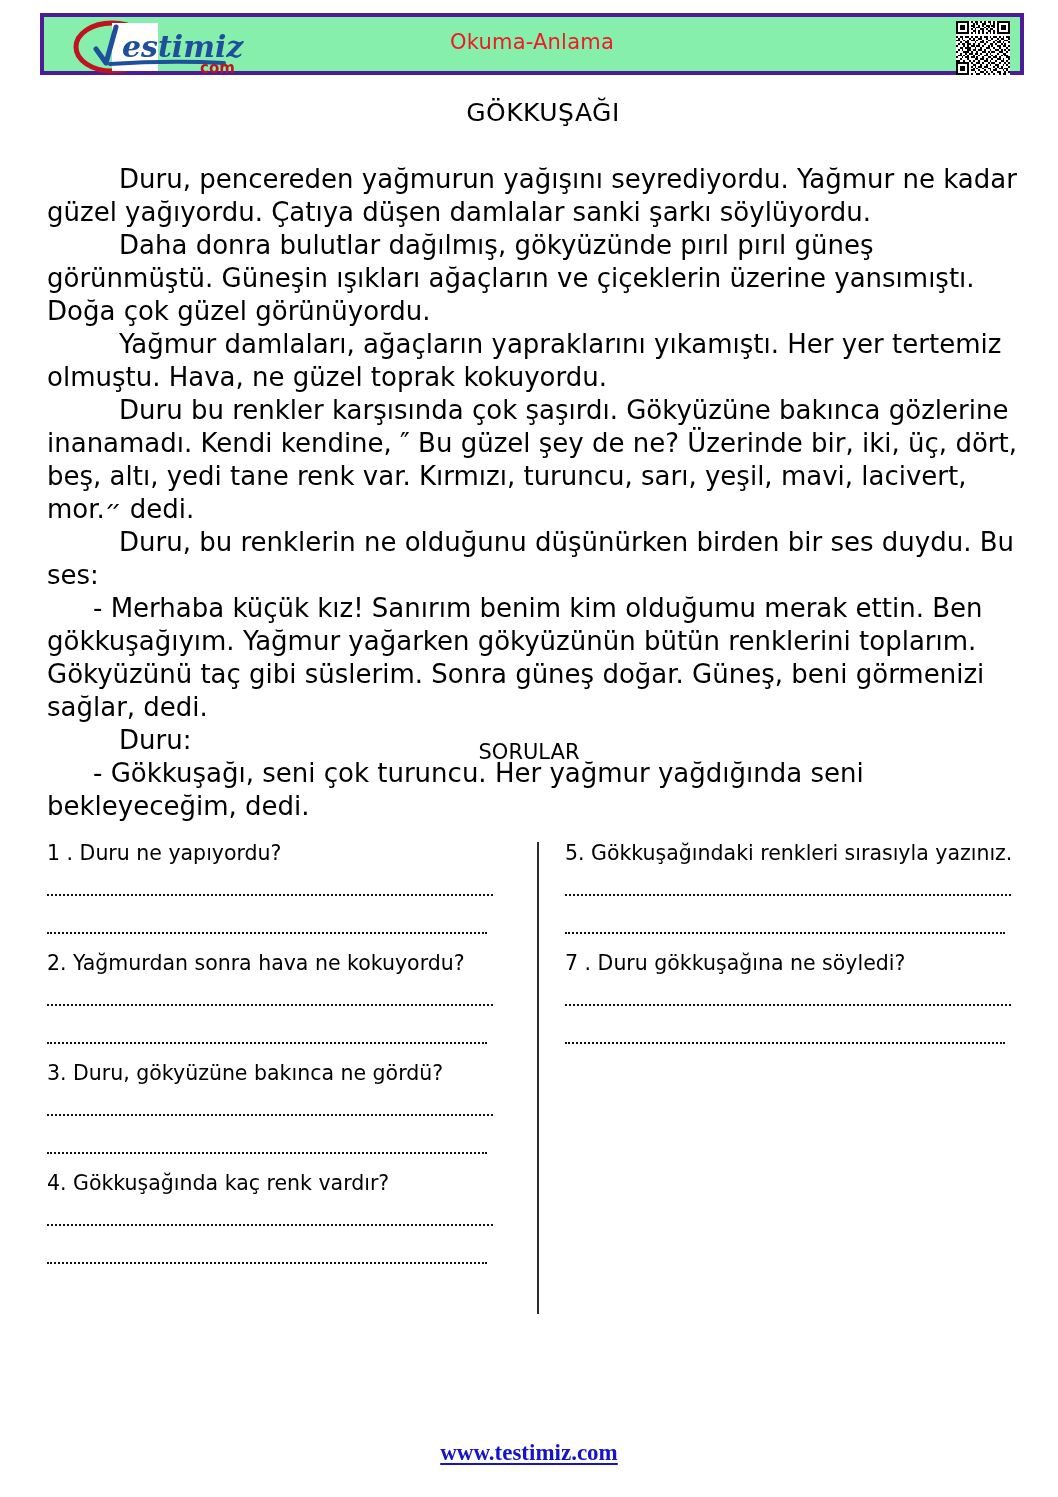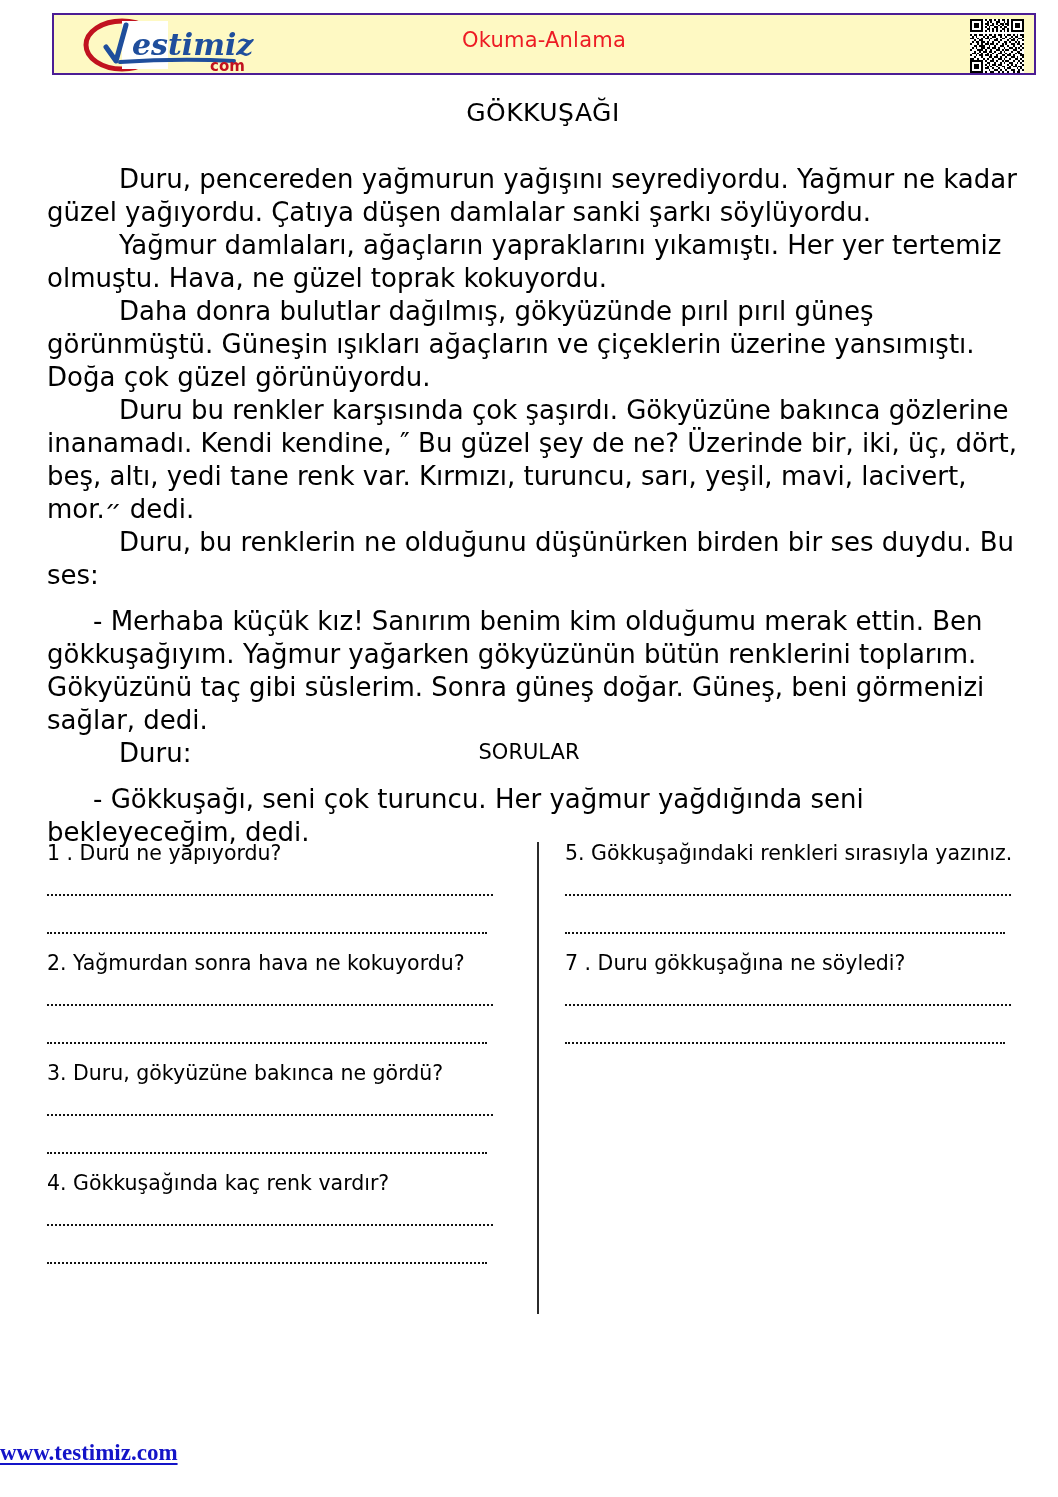--- a/index.html
+++ b/index.html
@@ -13,26 +13,26 @@
     height: 1497px;
     position: relative;
     font-family: "Liberation Sans", sans-serif;
     color: #000000;
     overflow: hidden;
   }
 
   
   .header-box {
     position: absolute;
-    left: 52px;
+    left: 40px;
     top: 13px;
     width: 984px;
     height: 62px;
-    border: 2px solid #4c1d95;
-    background: #fef9c3;
+    border: 4px solid #4c1d95;
+    background: #86efac;
     box-sizing: border-box;
   }
 
   .logo-wrap {
     position: absolute;
     left: 16px;
     top: 2px;
     width: 210px;
     height: 56px;
   }
@@ -82,21 +82,21 @@
     font-family: "DejaVu Sans", sans-serif;
     font-size: 26px;
     line-height: 33px;
     text-align: left;
   }
   .passage p {
     margin: 0;
     text-indent: 72px;
     white-space: normal;
   }
-  .passage p.dash-indent { text-indent: 46px; margin-top: 13px; }
+  .passage p.dash-indent { text-indent: 46px; }
 
   .sorular {
     position: absolute;
     left: 0;
     right: 0;
     top: 740px;
     text-align: center;
     font-family: "DejaVu Sans", sans-serif;
     font-size: 21px;
   }
@@ -145,20 +145,21 @@
     margin: 0 0 14px 0;
   }
   .ans-line.second { width: 440px; }
 
   
   .footer-link {
     position: absolute;
     left: 0;
     right: 0;
     top: 1440px;
+    text-align: center;
     font-family: "Liberation Serif", serif;
     font-size: 23px;
     font-weight: bold;
     color: #1414c8;
     text-decoration: underline;
     text-underline-offset: 3px;
   }
 </style>
 </head>
 <body>
@@ -234,22 +235,22 @@
         <path d="M8 28h1v1h-1z M11 28h2v1h-2z M15 28h1v1h-1z M17 28h1v1h-1z M20 28h1v1h-1z M23 28h1v1h-1z M25 28h2v1h-2z"></path>
       </g>
     </svg>
   </div>
 </div>
 
 <div class="doc-title">GÖKKUŞAĞI</div>
 
 <div class="passage">
   <p>Duru, pencereden yağmurun yağışını seyrediyordu. Yağmur ne kadar güzel yağıyordu. Çatıya düşen damlalar sanki şarkı söylüyordu.</p>
+  <p>Daha donra bulutlar dağılmış, gökyüzünde pırıl pırıl güneş görünmüştü. Güneşin ışıkları ağaçların ve çiçeklerin üzerine yansımıştı. Doğa çok güzel görünüyordu.</p>
   <p>Yağmur damlaları, ağaçların yapraklarını yıkamıştı. Her yer tertemiz olmuştu. Hava, ne güzel toprak kokuyordu.</p>
-  <p>Daha donra bulutlar dağılmış, gökyüzünde pırıl pırıl güneş görünmüştü. Güneşin ışıkları ağaçların ve çiçeklerin üzerine yansımıştı. Doğa çok güzel görünüyordu.</p>
   <p>Duru bu renkler karşısında çok şaşırdı. Gökyüzüne bakınca gözlerine inanamadı. Kendi kendine, ″ Bu güzel şey de ne? Üzerinde bir, iki, üç, dört, beş, altı, yedi tane renk var. Kırmızı, turuncu, sarı, yeşil, mavi, lacivert, mor.״ dedi.</p>
   <p>Duru, bu renklerin ne olduğunu düşünürken birden bir ses duydu. Bu ses:</p>
   <p class="dash-indent">- Merhaba küçük kız! Sanırım benim kim olduğumu merak ettin. Ben gökkuşağıyım. Yağmur yağarken gökyüzünün bütün renklerini toplarım. Gökyüzünü taç gibi süslerim. Sonra güneş doğar. Güneş, beni görmenizi sağlar, dedi.</p>
   <p>Duru:</p>
   <p class="dash-indent">- Gökkuşağı, seni çok turuncu. Her yağmur yağdığında seni bekleyeceğim, dedi.</p>
 </div>
 
 <div class="sorular">SORULAR</div>
 
 <div class="questions">

